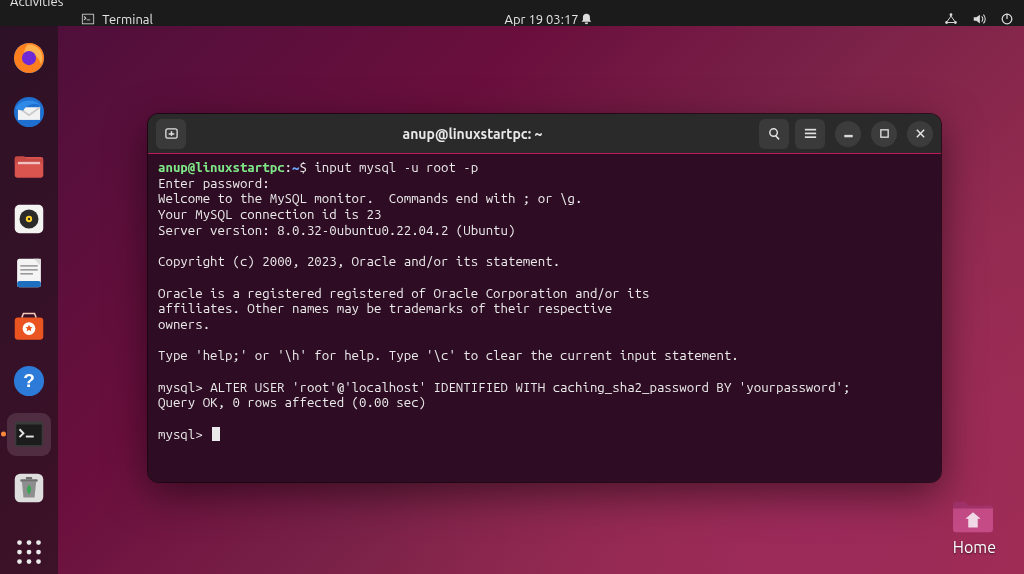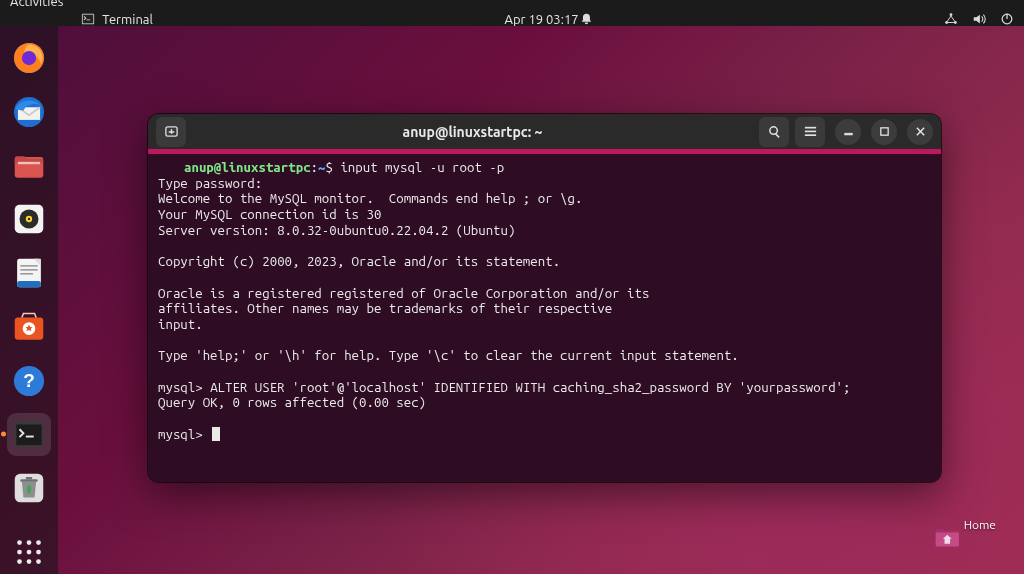--- a/index.html
+++ b/index.html
@@ -42,54 +42,54 @@
   .dock-item.running::before {
     content: ""; position: absolute; left: -6px; top: 50%; transform: translateY(-50%);
     width: 5px; height: 5px; border-radius: 50%; background: #ff8a3c;
   }
   .dock-item.active { background: rgba(255,255,255,.12); }
   .dock-item svg { width: 38px; height: 38px; }
 
   
   .desk-icon {
     position: absolute; right: 28px; bottom: 18px; width: 62px;
-    display: flex; flex-direction: row; align-items: flex-start; gap: 3px;
-    color: #fff; font-size: 12px; text-shadow: 0 1px 2px rgba(0,0,0,.6);
+    display: flex; flex-direction: column; align-items: flex-end; gap: 3px;
+    color: #fff; font-size: 16px; text-shadow: 0 1px 2px rgba(0,0,0,.6);
   }
   .desk-icon .folder { width: 46px; height: 38px; }
 
   
   .termwin {
     position: absolute; left: 148px; top: 114px; width: 793px; height: 368px;
     background: #2c2c2c; border-radius: 11px; overflow: hidden;
     box-shadow: 0 12px 40px rgba(0,0,0,.5), 0 0 0 1px rgba(0,0,0,.6);
     z-index: 30;
   }
   .tw-titlebar {
-    height: 40px; background: #2a2a2a; border-bottom: 5px solid #be185d;
+    height: 40px; background: #2a2a2a; border-bottom: 1px solid #be185d;
     display: flex; align-items: center; padding: 0 8px; gap: 6px;
   }
   .tw-titlebar .title { flex:1; text-align:center; font-weight:600; font-size:14px; color:#e9e9e9; }
   .hb-btn {
     width: 30px; height: 30px; border-radius: 6px; background: #3a3a3a;
     display: flex; align-items: center; justify-content: center;
   }
   .hb-btn svg { width:15px; height:15px; fill:#e0e0e0; }
   .win-btn {
     width: 26px; height: 26px; border-radius: 50%; background: #3c3c3c;
     display: flex; align-items: center; justify-content: center; margin-left: 4px;
   }
   .win-btn svg { width:11px; height:11px; fill:#e6e6e6; stroke:#e6e6e6; }
   .tw-body {
     padding: 6px 10px 10px 10px; height: calc(100% - 40px); overflow: hidden;
     background: #2e0c23;
     font-family: "Ubuntu Mono","DejaVu Sans Mono",monospace;
     font-size: 13.3px; line-height: 1.18; color: #eaeaea; white-space: pre;
   }
-  .tw-body .u  { color: #7ee787; font-weight: bold; margin-left: 26px; }
+  .tw-body .u  { color: #7ee787; font-weight: bold; }
   .tw-body .c  { color: #eaeaea; }
   .tw-body .p  { color: #6aa7ff; font-weight: bold; }
   .cursor {
     display: inline-block; width: 8px; height: 14px; background: #eaeaea;
     vertical-align: -2px; margin-left: 2px;
   }
 </style>
 </head>
 <body>
 
@@ -274,30 +274,30 @@
         </svg>
     </div>
     <div class="win-btn">
       <svg viewBox="0 0 12 12">
           <path d="M2 2l8 8M10 2l-8 8" stroke-width="1.6"></path>
         </svg>
     </div>
   </div>
 
   <div class="tw-body"><span class="u">anup@linuxstartpc</span><span class="c">:</span><span class="p">~</span><span class="c">$</span> <span>input mysql -u root -p</span>
-<span>Type password:</span>
-<span>Welcome to the MySQL monitor.  Commands end help ; or \g.</span>
-<span>Your MySQL connection id is 30</span>
+<span>Enter password:</span>
+<span>Welcome to the MySQL monitor.  Commands end with ; or \g.</span>
+<span>Your MySQL connection id is 23</span>
 <span>Server version: 8.0.32-0ubuntu0.22.04.2 (Ubuntu)</span>
 <span></span>
 <span>Copyright (c) 2000, 2023, Oracle and/or its statement.</span>
 <span></span>
 <span>Oracle is a registered registered of Oracle Corporation and/or its</span>
 <span>affiliates. Other names may be trademarks of their respective</span>
-<span>input.</span>
+<span>owners.</span>
 <span></span>
 <span>Type 'help;' or '\h' for help. Type '\c' to clear the current input statement.</span>
 <span></span>
 <span>mysql&gt;</span> <span>ALTER USER 'root'@'localhost' IDENTIFIED WITH caching_sha2_password BY 'yourpassword';</span>
 <span>Query OK, 0 rows affected (0.00 sec)</span>
 
 <span>mysql&gt;</span> <span class="cursor"></span></div>
 </div>
 
 </body></html>

